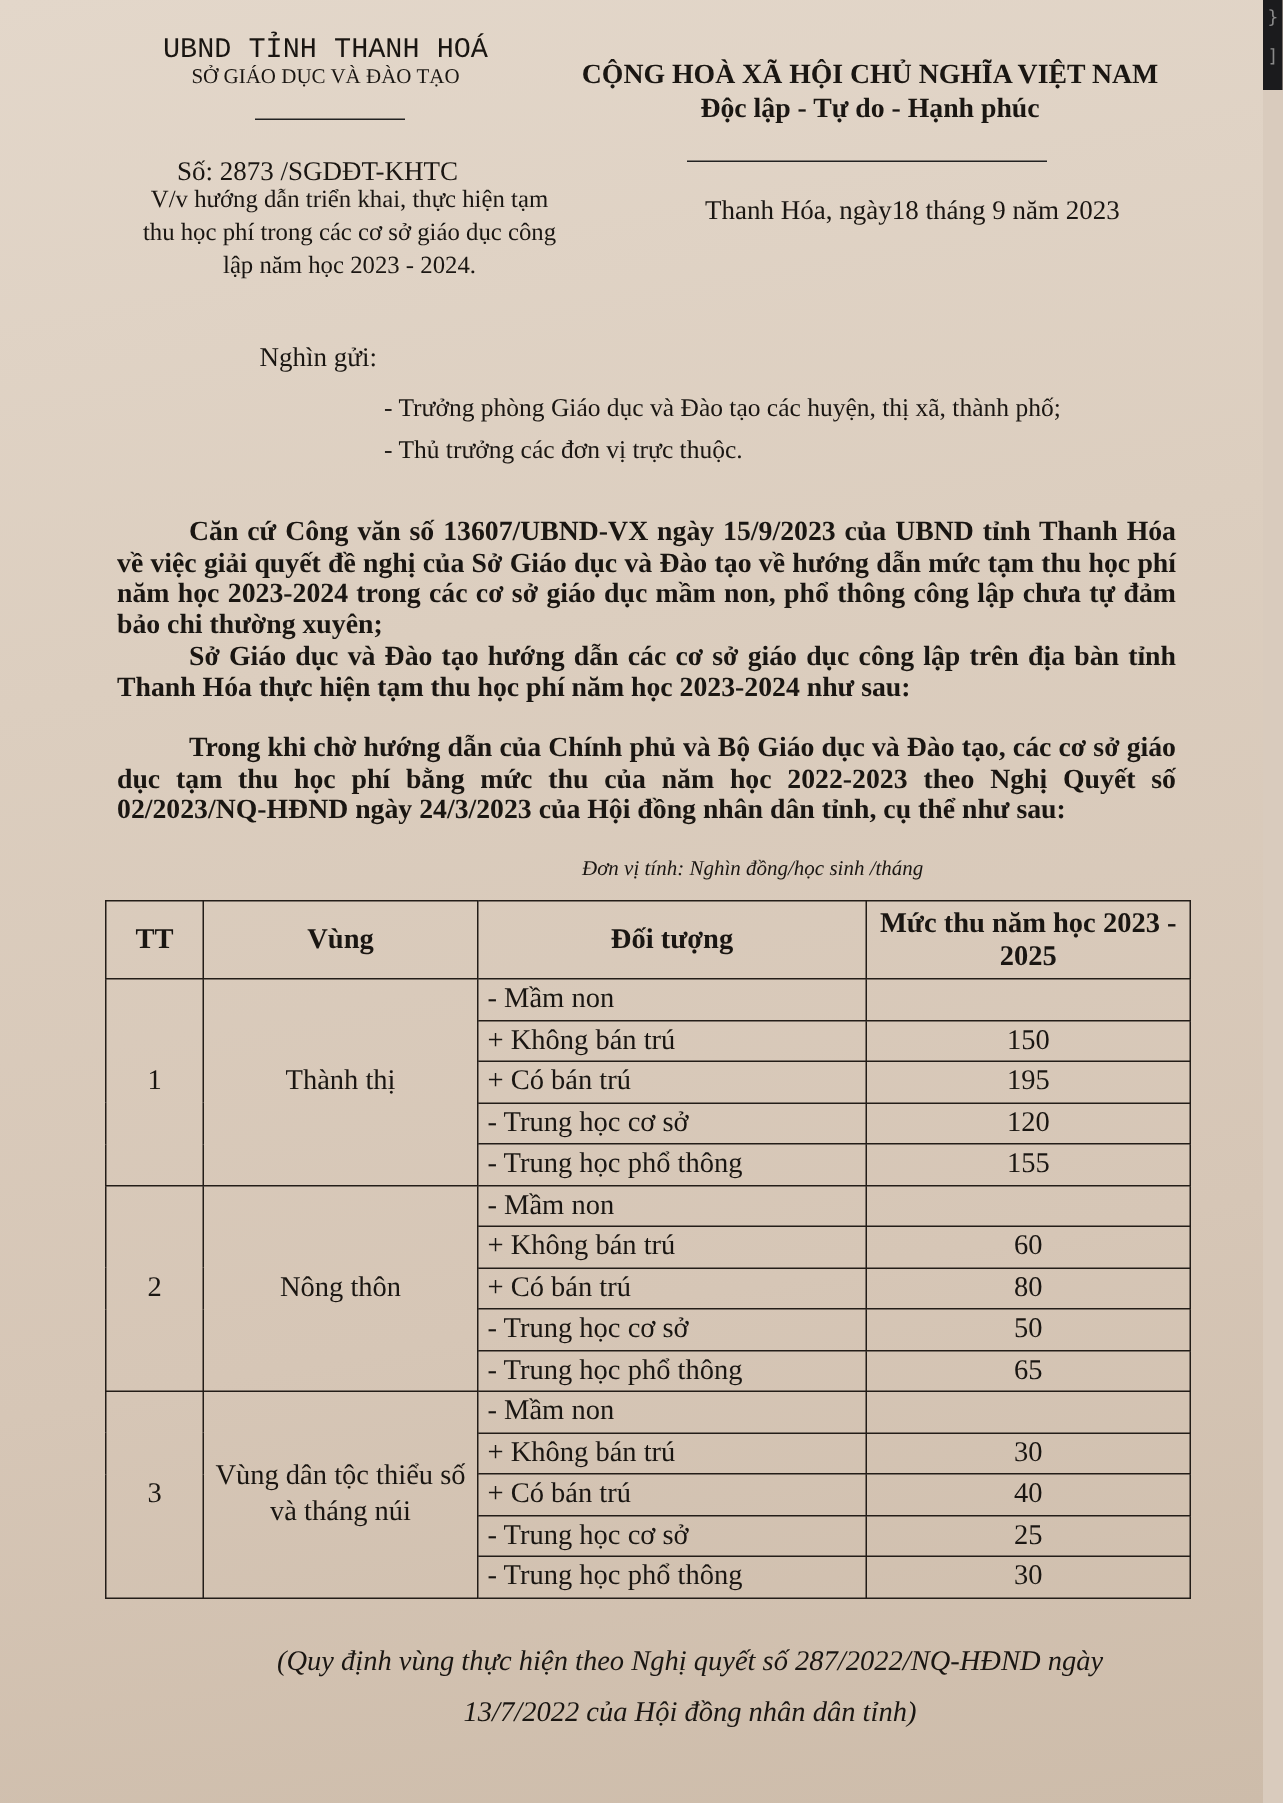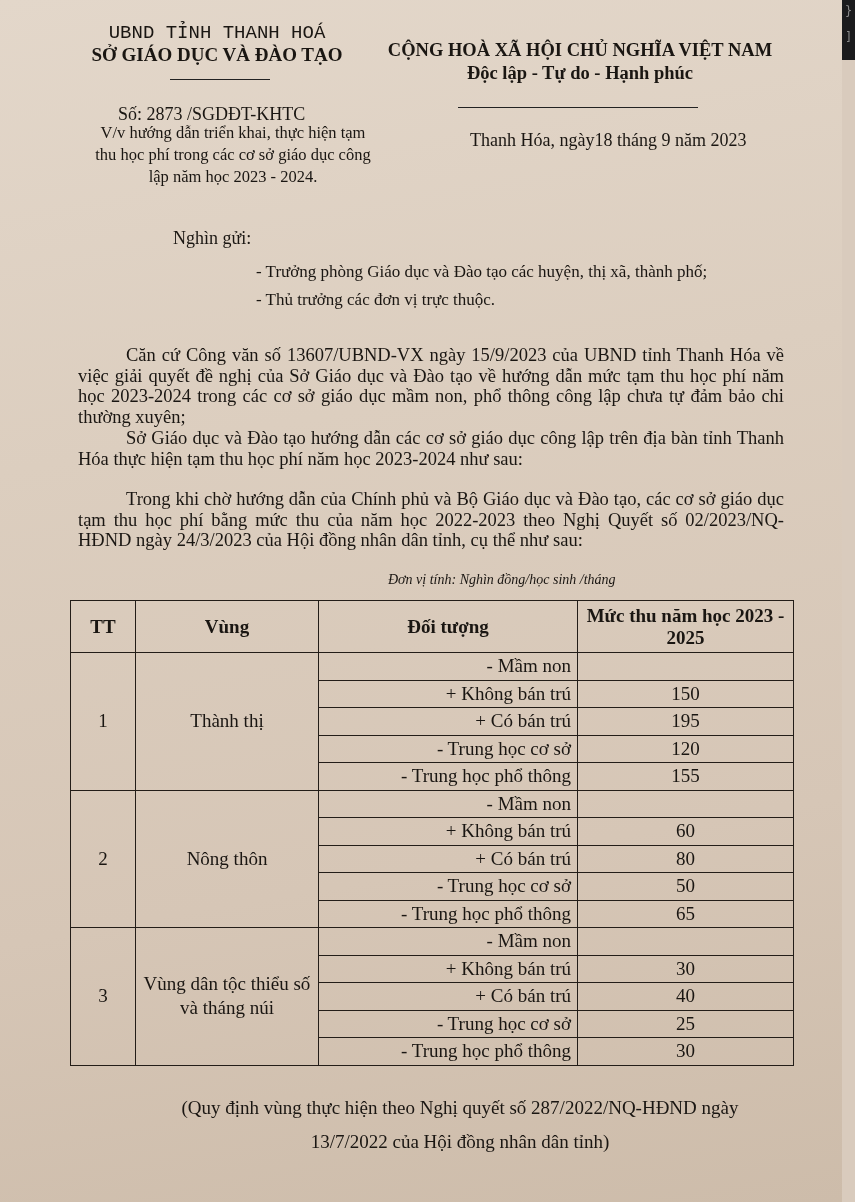--- a/index.html
+++ b/index.html
@@ -16,51 +16,51 @@
     }
     .edge {
       position: absolute; right: 0; top: 0; width: 13px; height: 60px;
       background: #1b1b1d;
     }
     .edge span { position: absolute; color: #8a8a8a; font-size: 12px; left: 3px; font-family: "DejaVu Sans Mono", monospace; }
     .abs { position: absolute; white-space: nowrap; }
 
     .hdr-left { left: 72px; top: 22px; width: 290px; text-align: center; }
     .hdr-left .l1 { font-size: 19px; font-family: Liberation Mono, monospace; }
-    .hdr-left .l2 { font-size: 19px; font-weight: bold; margin-top: 0px; }
+    .hdr-left .l2 { font-size: 14px; font-weight: normal; margin-top: 0px; }
     .rule-left { position: absolute; left: 170px; top: 79px; width: 100px; border-top: 1.5px solid #222; }
 
     .hdr-right { left: 380px; top: 40px; width: 400px; text-align: center; }
     .hdr-right .l1 { font-size: 18.5px; font-weight: bold; }
     .hdr-right .l2 { font-size: 18.5px; font-weight: bold; margin-top: 2px; }
     .rule-right { position: absolute; left: 458px; top: 107px; width: 240px; border-top: 1.5px solid #222; }
 
     .so { left: 118px; top: 104px; font-size: 18px; }
     .vv { left: 93px; top: 122px; width: 280px; font-size: 16.5px; line-height: 22px; text-align: center; white-space: normal; }
     .dateline { left: 470px; top: 130px; font-size: 18px; }
 
     .kinh { left: 173px; top: 228px; font-size: 18px; }
     .recip { left: 256px; font-size: 17px; }
 
-    .para { left: 78px; width: 706px; font-size: 18.5px; line-height: 20.5px; white-space: normal; text-align: justify; }
+    .para { left: 78px; width: 706px; font-size: 18.5px; line-height: 20.5px; white-space: normal; text-align: justify; font-weight: bold; }
 
     .unit { left: 388px; top: 572px; font-size: 14px; font-style: italic; }
 
     table.fee {
       position: absolute; left: 70px; top: 600px;
       border-collapse: collapse; font-size: 19px;
     }
     table.fee td, table.fee th { border: 1.5px solid #231d18; padding: 0 6px; line-height: 26.5px; }
     table.fee th { font-weight: bold; height: 51px; line-height: 22px; }
     .c-tt { width: 52px; text-align: center; }
     .c-vung { width: 170px; text-align: center; line-height: 24px !important; }
-    .c-dt { width: 246px; text-align: right; }
+    .c-dt { width: 246px; text-align: left; }
     .c-fee { width: 203px; text-align: center; }
 
-    .note { left: 90px; width: 740px; text-align: center; font-size: 19px; }
+    .note { left: 90px; width: 740px; text-align: center; font-size: 19px; font-style: italic; }
   </style>
 </head>
 <body>
 
 <div class="paper"></div>
 <div class="edge">
     <span style="top:4px">}</span>
     <span style="top:30px">]</span>
   </div>
 

